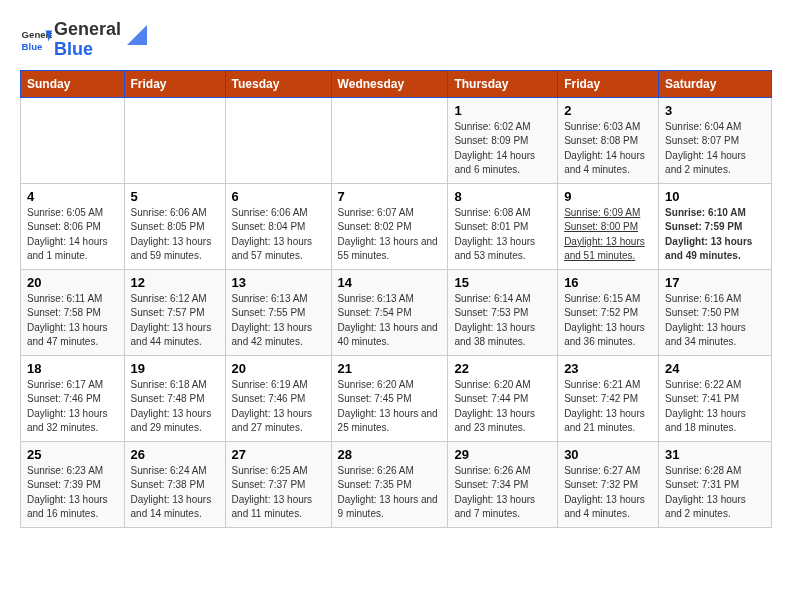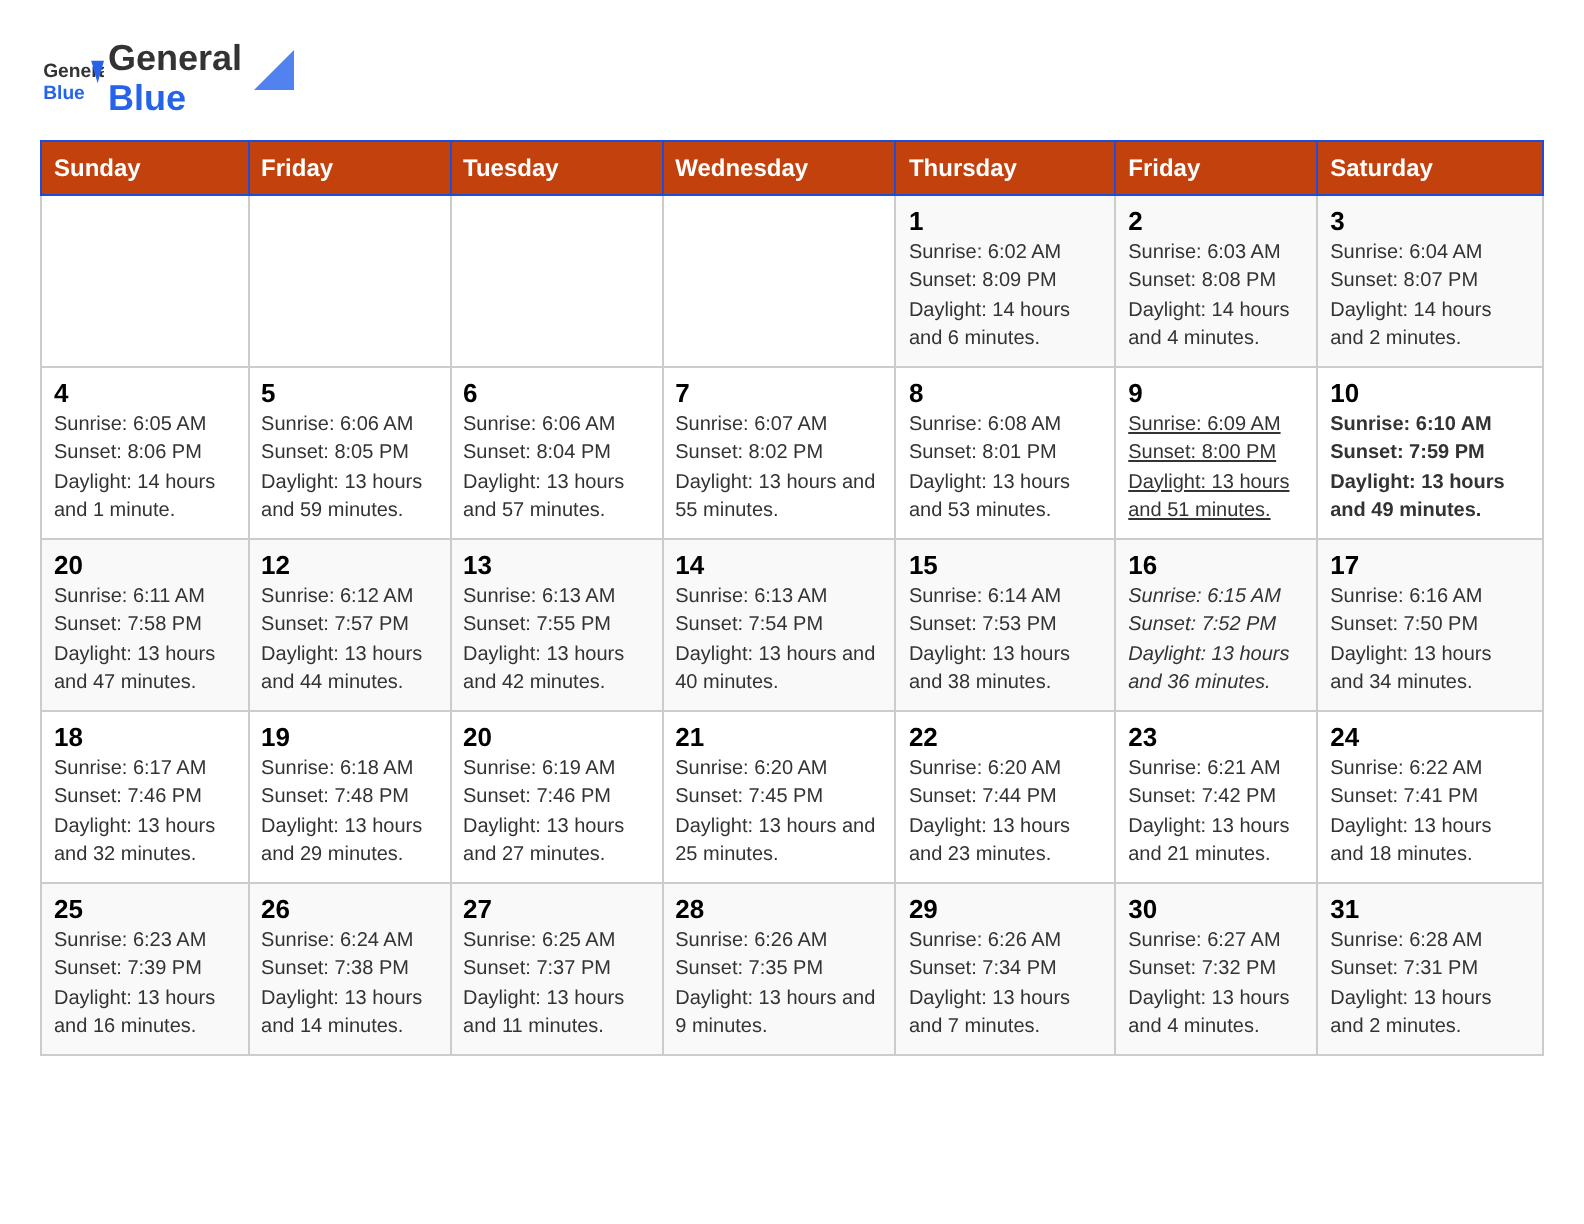--- a/index.html
+++ b/index.html
@@ -211,21 +211,21 @@
 Daylight: 13 hours and 40 minutes.</div>
         </td>
         <td>
           <span class="day-num">15</span>
           <div class="day-info" style="white-space: pre-line;">Sunrise: 6:14 AM
 Sunset: 7:53 PM
 Daylight: 13 hours and 38 minutes.</div>
         </td>
         <td>
           <span class="day-num">16</span>
-          <div class="day-info" style="white-space: pre-line; font-style: italic;">Sunrise: 6:15 AM
+          <div class="day-info" style="white-space: pre-line;">Sunrise: 6:15 AM
 Sunset: 7:52 PM
 Daylight: 13 hours and 36 minutes.</div>
         </td>
         <td>
           <span class="day-num">17</span>
           <div class="day-info" style="white-space: pre-line;">Sunrise: 6:16 AM
 Sunset: 7:50 PM
 Daylight: 13 hours and 34 minutes.</div>
         </td>
       </tr>

